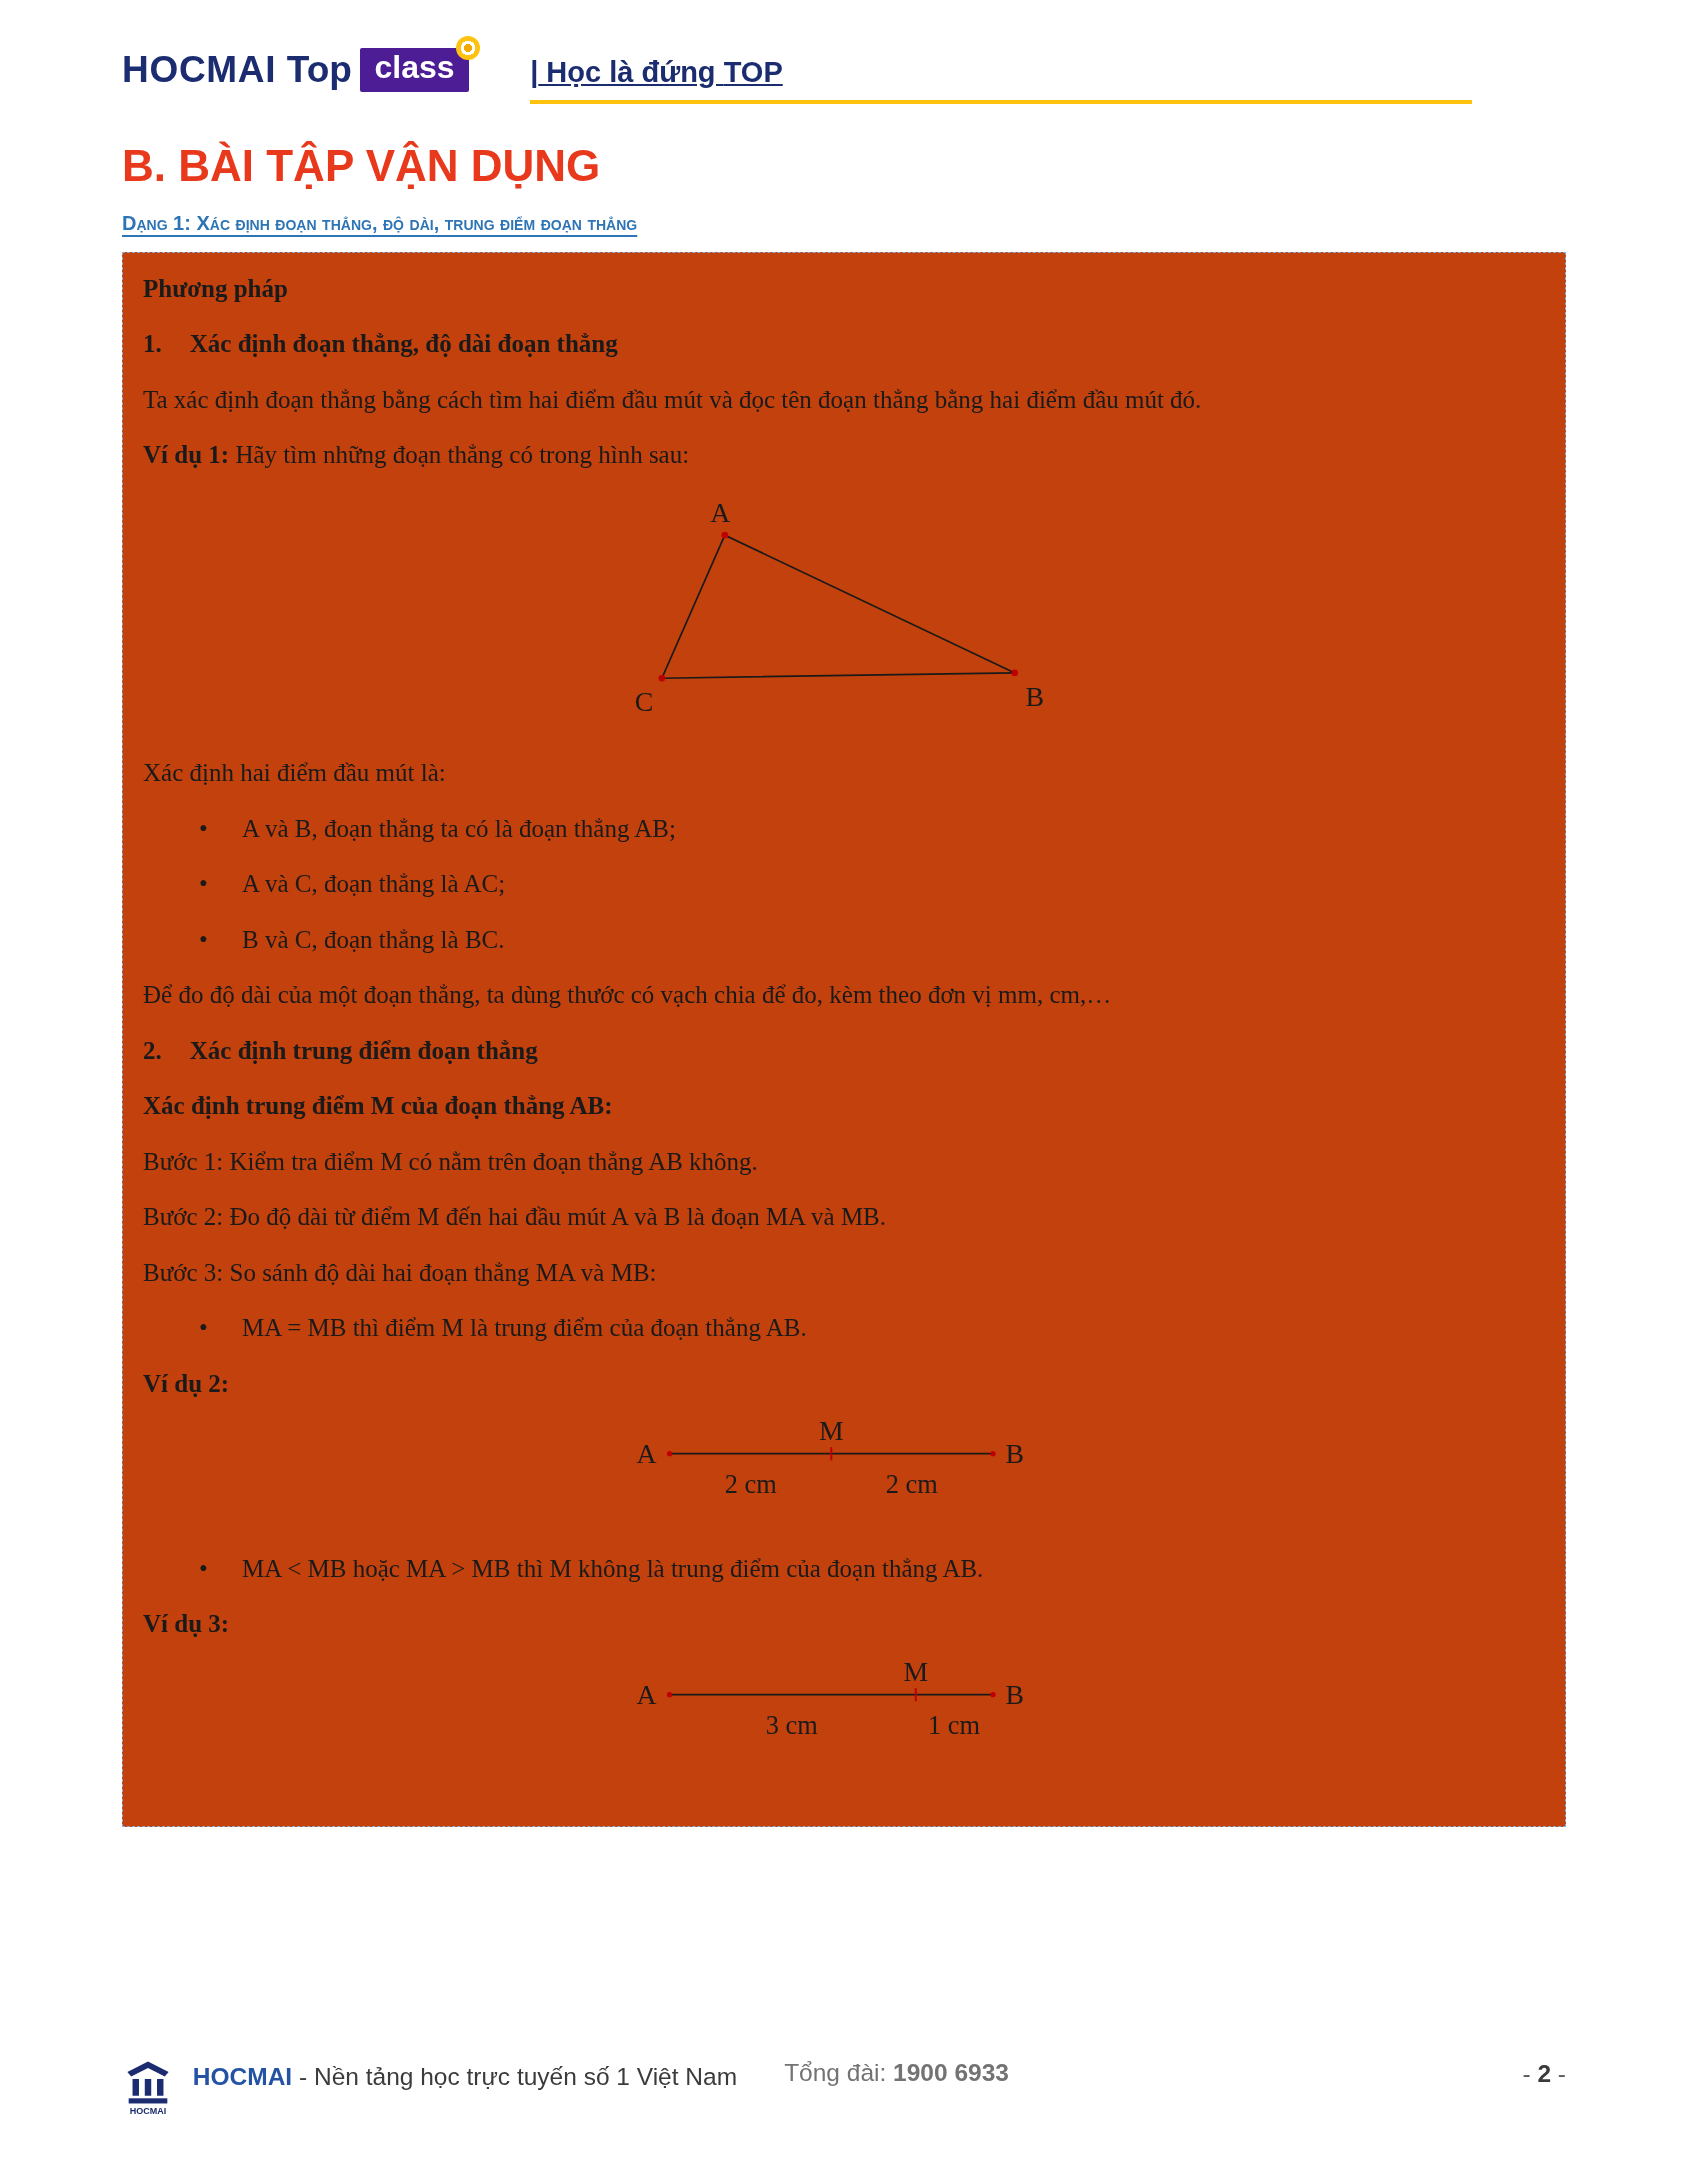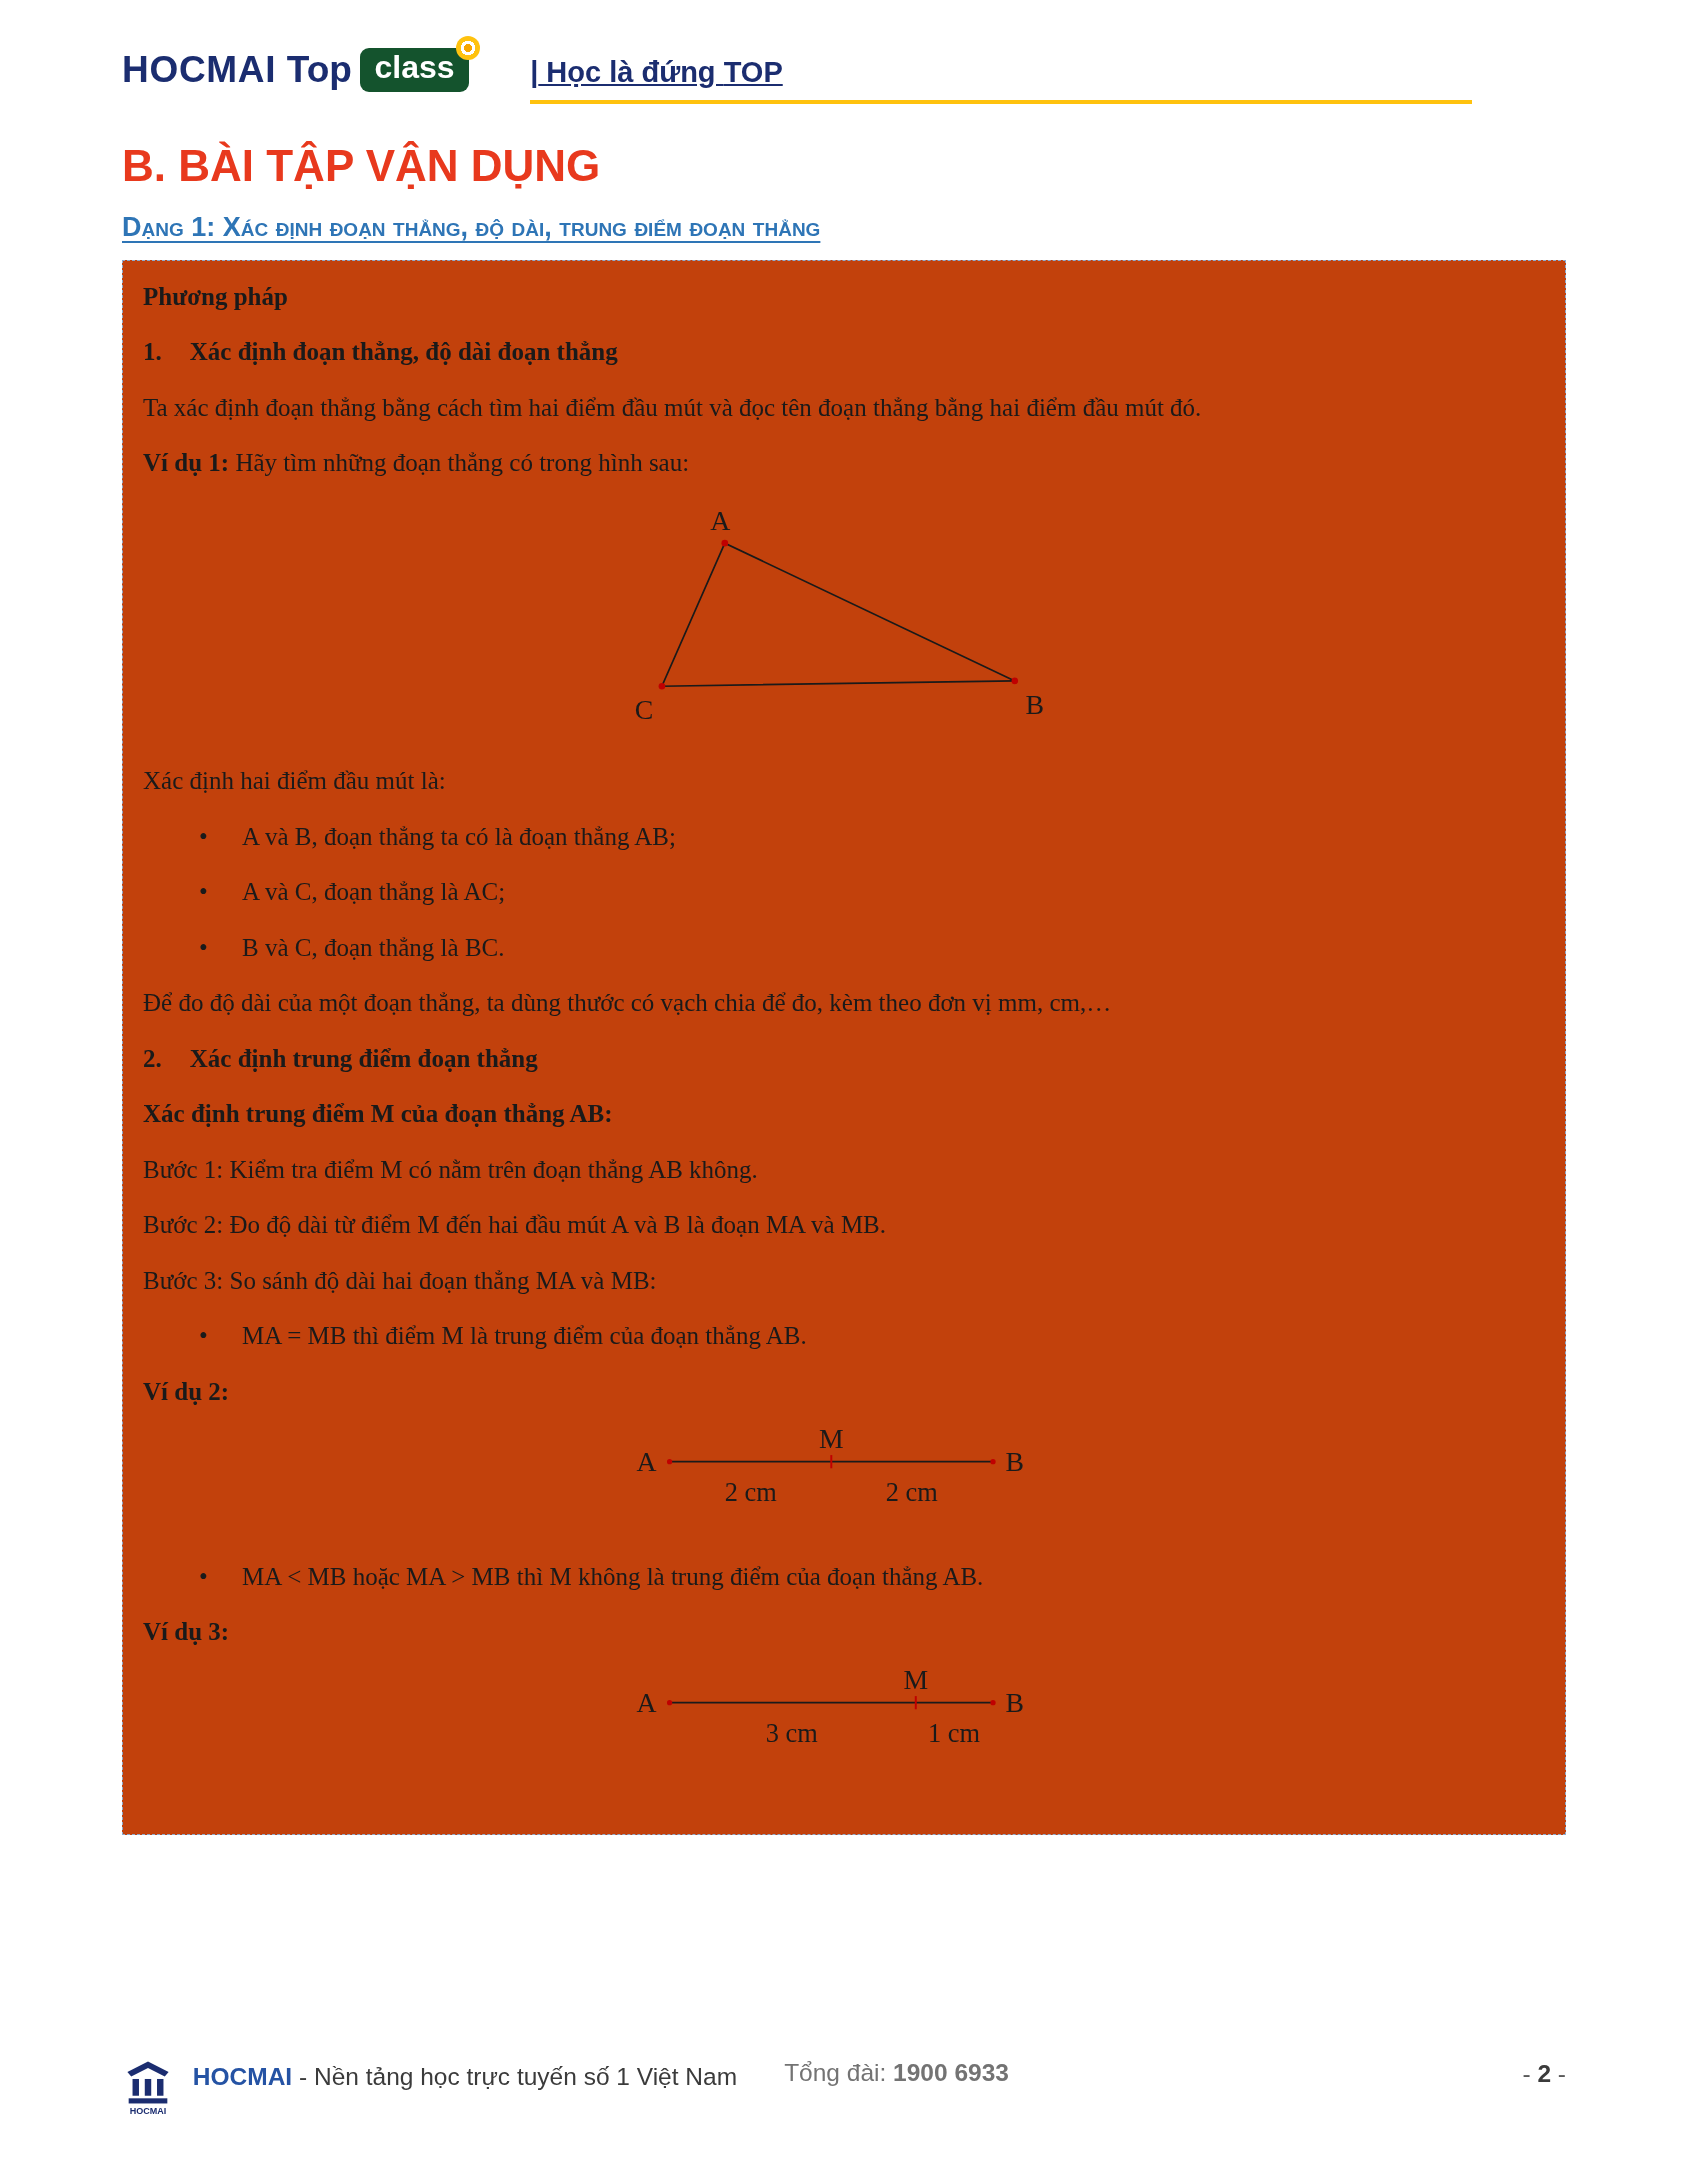--- a/index.html
+++ b/index.html
@@ -9,32 +9,32 @@
     font-family: "Liberation Serif", serif; color: #1a1a1a;
   }
   .page { position: relative; width: 1687px; height: 2183px; overflow: hidden; background: #fff; }
   .main { position: absolute; left: 122px; top: 48px; width: 1444px; }
 
   
   .header-row { display: flex; align-items: flex-start; }
   .logo { display: flex; align-items: center; white-space: nowrap; font-family: "Liberation Sans", sans-serif; }
   .logo-hocmai { font-size: 37px; font-weight: 900; color: #1B2D70; letter-spacing: 0.7px; }
   .logo-top { font-size: 37px; font-weight: 800; color: #1B2D70; margin-left: 10.6px; }
-  .logo-class-box { position: relative; display: inline-block; margin-left: 8px; background: #14532d; border-radius: 9px; padding: 0.7px 14.6px 6px; }
+  .logo-class-box { position: relative; display: inline-block; margin-left: 8px; background: #4c1d95; border-radius: 2px; padding: 0.7px 14.6px 6px; }
   .logo-class-text { font-size: 32px; font-weight: 800; color: #ffffff; }
   .logo-badge { position: absolute; top: -12px; right: -10.6px; width: 24px; height: 24px; border-radius: 50%;
     background: radial-gradient(circle, #F7A600 0 4px, #ffffff 4px 7.3px, #FFC20E 7.3px); }
   .tagline-wrap { margin-left: 61px; padding-top: 8px; }
   .tagline { font-family: "Liberation Sans", sans-serif; font-size: 29px; font-weight: 700; color: #1B2D70; text-decoration: underline; }
   .tagline .tl-bold { font-weight: 900; }
   .tagline-rule { margin-top: 10.6px; width: 942px; height: 4.6px; background: #FFC20E; }
 
   
   .h-red { margin-top: 37px; font-family: "Liberation Sans", sans-serif; font-size: 44px; font-weight: 800; color: #E8391D; }
-  .h-blue { margin-top: 21px; font-family: "Liberation Sans", sans-serif; font-size: 27px; font-weight: 700; color: #2E75B6;
+  .h-blue { margin-top: 21px; font-family: "Liberation Sans", sans-serif; font-size: 20px; font-weight: 700; color: #2E75B6;
     font-variant: small-caps; text-decoration: underline; text-decoration-thickness: 2px; text-underline-offset: 4.6px; }
 
   
   .method-box { margin-top: 17px; background: #c2410c; border: 1.3px dashed #8EAACD; padding: 16px 20px 26.5px;
     min-height: 1575px; font-size: 25px; line-height: 1.32; }
   .method-box p { margin: 22.5px 0; }
   .mb-title { font-weight: 700; margin-top: 2.6px !important; }
   .numbered { display: flex; gap: 28px; margin-left: 52px; font-weight: 700; }
   .bullets { list-style: none; margin: 6.6px 0; padding: 0; }
   .bullets li { position: relative; margin: 22.5px 0; padding-left: 99px; }

